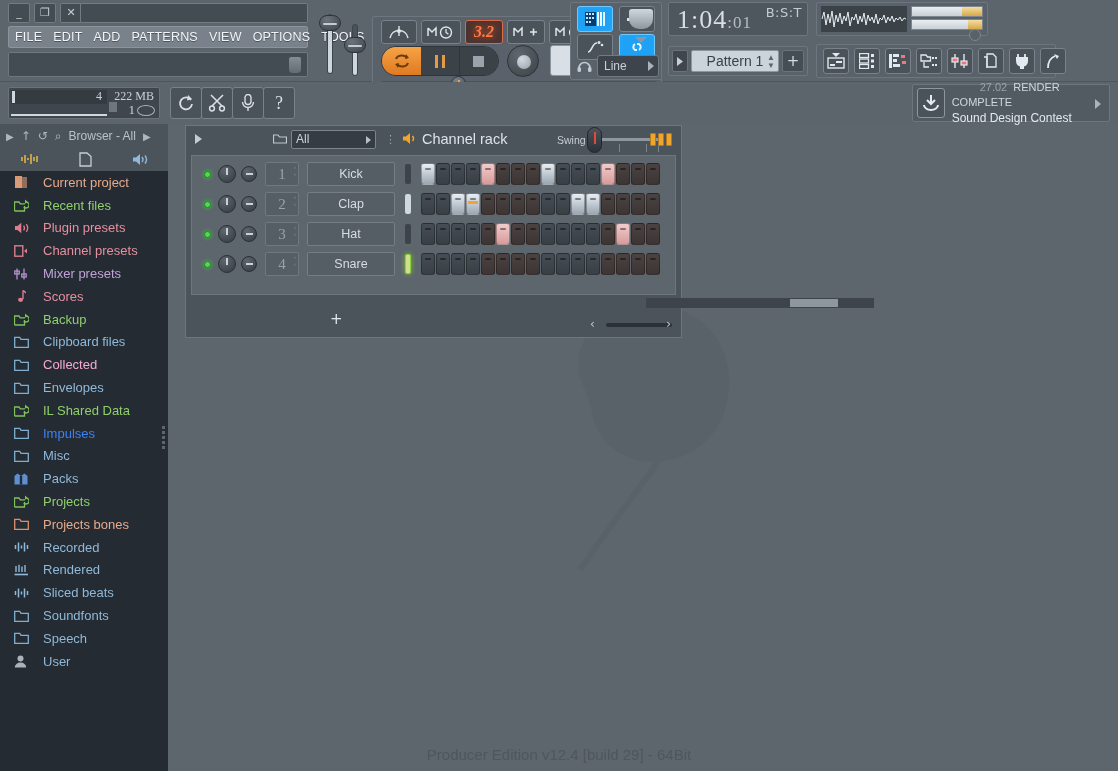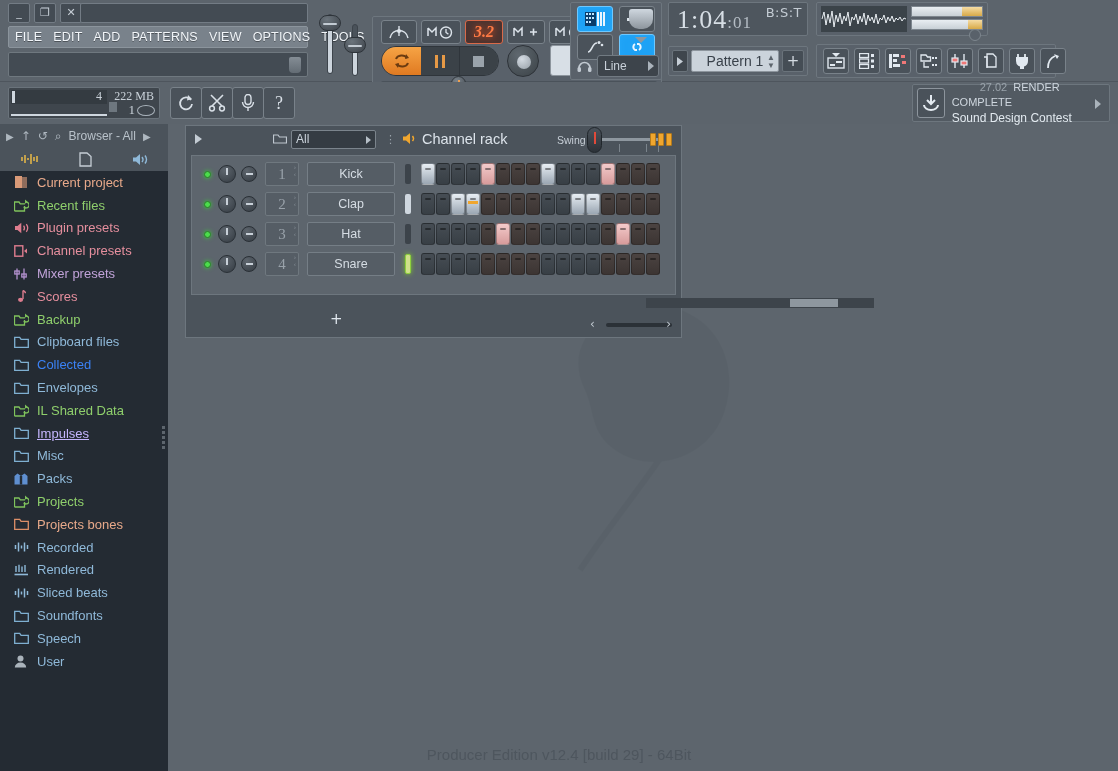--- a/index.html
+++ b/index.html
@@ -214,21 +214,21 @@
 
   
   .browser{ position:absolute; left:0; top:124px; width:168px; height:647px; background:#242b33;}
   .browser-hdr{ position:absolute; left:0; top:0; width:168px; height:47px; background:#4b535b;}
   .bh-row1{ position:absolute; left:0; top:2px; width:168px; height:20px;
     display:flex; align-items:center; gap:7px; padding-left:6px; color:#aeb7bf; font-size:12px;}
   .bh-title{ color:#b9c2ca; font-size:12px; font-family:"Liberation Sans",sans-serif;}
   .bh-row2{ position:absolute; left:0; top:24px; width:168px; height:22px;
     display:flex; align-items:center; justify-content:space-around;}
   .browser-list{ position:absolute; left:0; top:47px; width:161px; height:600px; overflow:hidden;}
-  .bitem{ height:22.8px; display:flex; align-items:center; gap:7px; padding-left:14px; cursor:pointer;}
+  .bitem{ height:22.8px; display:flex; align-items:center; gap:13px; padding-left:14px; cursor:pointer;}
   .bitem .lbl{ font-size:13px; font-family:"Liberation Sans",sans-serif; white-space:nowrap;}
   .bscroll{ position:absolute; right:2px; top:300px; width:5px; height:26px;}
   .bscroll i{ display:block; width:3px;height:3px;background:#5d656d;margin:2px 1px;}
   .bedge{ position:absolute; left:161px; top:124px; width:7px; height:647px; background:#4f575f;}
 
   
   .crack{ position:absolute; left:185px; top:125px; width:497px; height:213px;
     background:#4b535b; border:1px solid #6d767e;}
   .crack-title{ position:absolute; left:0; top:0; width:495px; height:28px;}
   .ct-arrow{ position:absolute; left:9px; top:8px; width:0;height:0;
@@ -760,21 +760,21 @@
             </svg>
           </span>
           <span class="lbl" style="color: rgb(143, 185, 217);">Clipboard files</span>
         </div>
         <div class="bitem">
           <span style="width: 16px; display: inline-flex;">
             <svg width="15" height="12" viewBox="0 0 15 12">
               <path d="M0.7 11.3 v-10 h5 l1.4 2 h7.2 v8 z" stroke="#7fb0d2" stroke-width="1.3" fill="none"></path>
             </svg>
           </span>
-          <span class="lbl" style="color: #3b82f6;">Collected</span>
+          <span class="lbl" style="color: #f9a8d4;">Collected</span>
         </div>
         <div class="bitem">
           <span style="width: 16px; display: inline-flex;">
             <svg width="15" height="12" viewBox="0 0 15 12">
               <path d="M0.7 11.3 v-10 h5 l1.4 2 h7.2 v8 z" stroke="#7fb0d2" stroke-width="1.3" fill="none"></path>
             </svg>
           </span>
           <span class="lbl" style="color: rgb(143, 185, 217);">Envelopes</span>
         </div>
         <div class="bitem">
@@ -787,21 +787,21 @@
             </svg>
           </span>
           <span class="lbl" style="color: rgb(143, 207, 108);">IL Shared Data</span>
         </div>
         <div class="bitem">
           <span style="width: 16px; display: inline-flex;">
             <svg width="15" height="12" viewBox="0 0 15 12">
               <path d="M0.7 11.3 v-10 h5 l1.4 2 h7.2 v8 z" stroke="#7fb0d2" stroke-width="1.3" fill="none"></path>
             </svg>
           </span>
-          <span class="lbl" style="color: #c4b5fd; text-decoration: underline;">Impulses</span>
+          <span class="lbl" style="color: #3b82f6;">Impulses</span>
         </div>
         <div class="bitem">
           <span style="width: 16px; display: inline-flex;">
             <svg width="15" height="12" viewBox="0 0 15 12">
               <path d="M0.7 11.3 v-10 h5 l1.4 2 h7.2 v8 z" stroke="#7fb0d2" stroke-width="1.3" fill="none"></path>
             </svg>
           </span>
           <span class="lbl" style="color: rgb(143, 185, 217);">Misc</span>
         </div>
         <div class="bitem">

